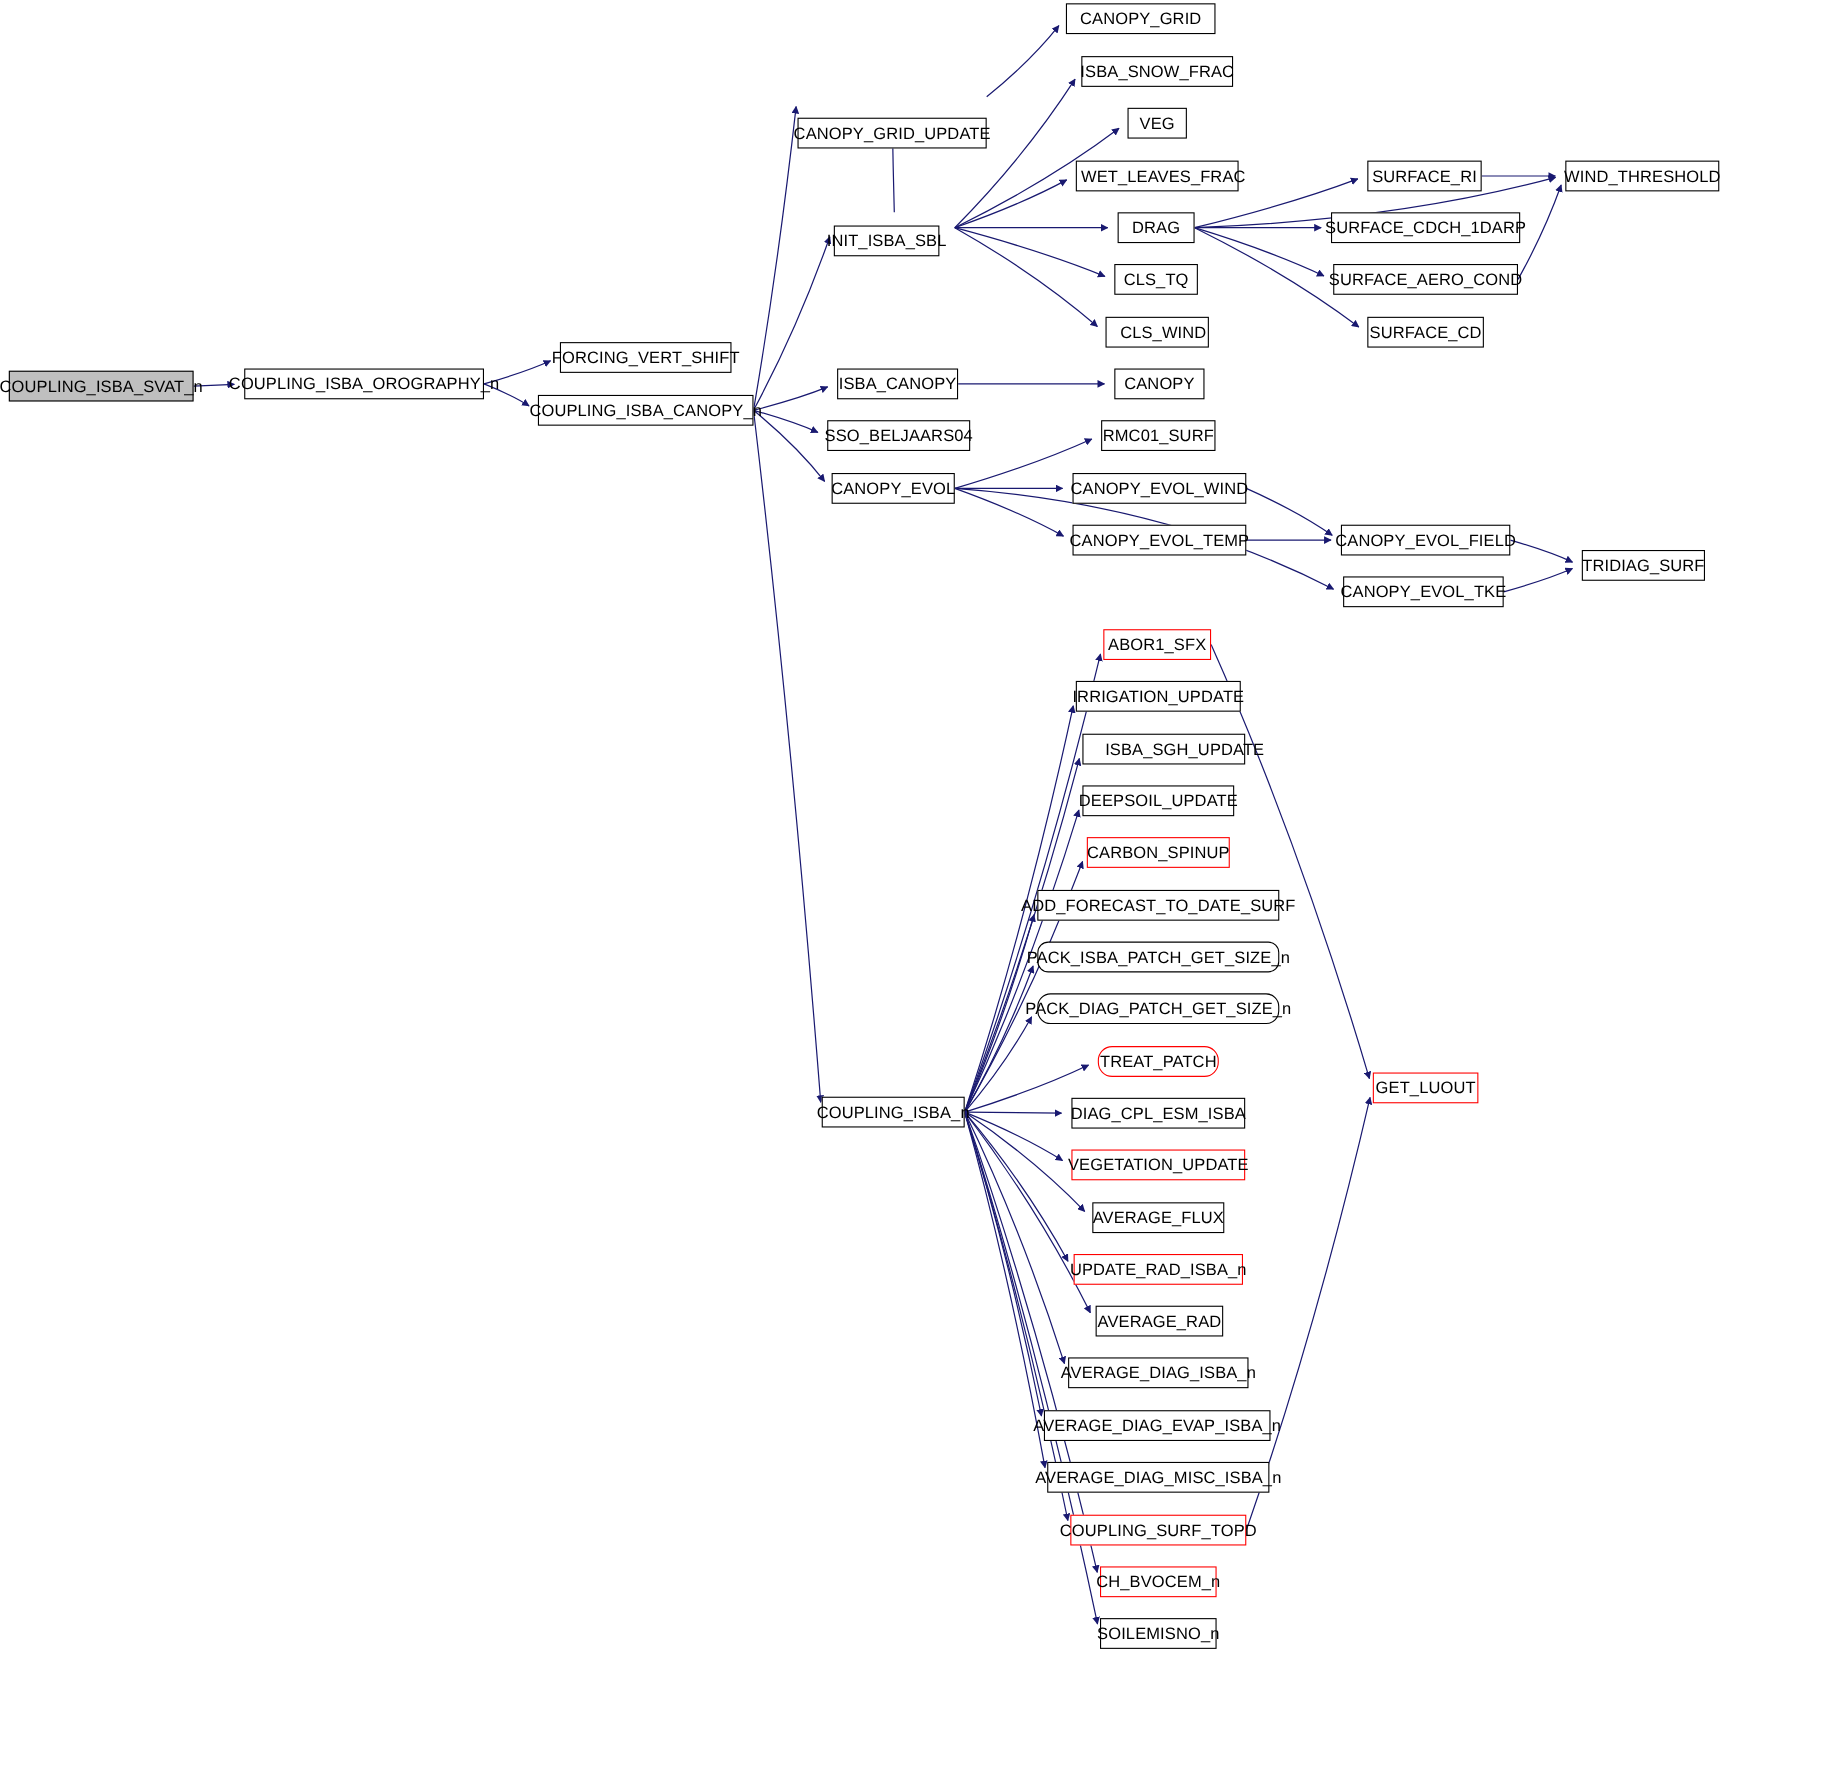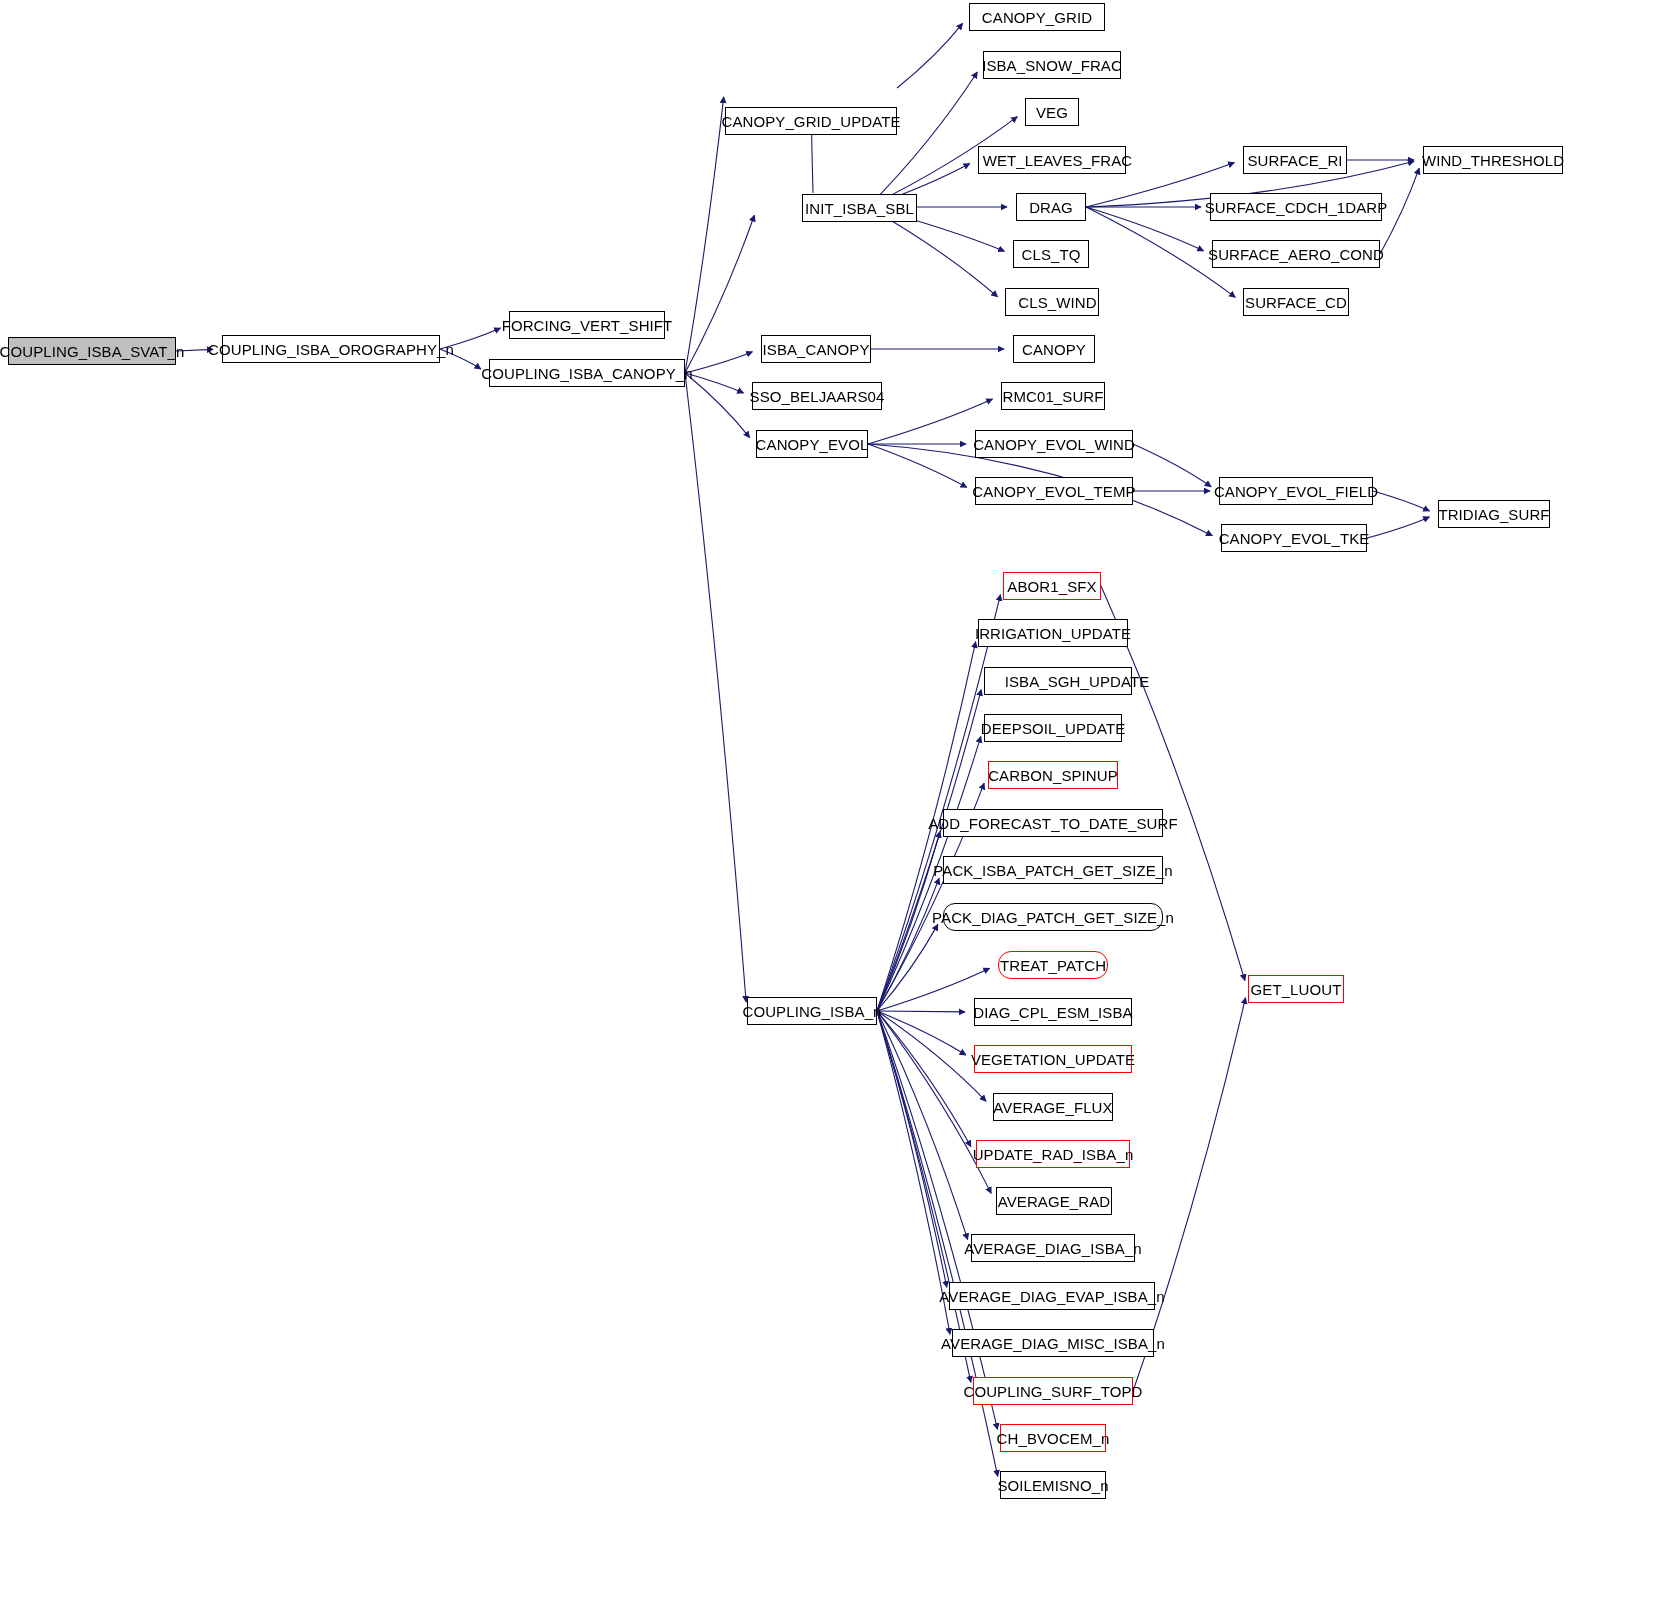--- a/index.html
+++ b/index.html
@@ -137,21 +137,21 @@
       </div>
       <div class="node" style="left: 983px; top: 51px; width: 138px; height: 28px;">
         <span class="node-label">ISBA_SNOW_FRAC</span>
       </div>
       <div class="node" style="left: 1025px; top: 98px; width: 54px; height: 28px;">
         <span class="node-label">VEG</span>
       </div>
       <div class="node" style="left: 978px; top: 146px; width: 148px; height: 28px; padding-left: 17px;">
         <span class="node-label">WET_LEAVES_FRAC</span>
       </div>
-      <div class="node" style="left: 758px; top: 194px; width: 115px; height: 28px; margin-left: 44px;">
+      <div class="node" style="left: 758px; top: 205px; width: 96px; height: 28px;">
         <span class="node-label">INIT_ISBA_SBL</span>
       </div>
       <div class="node" style="left: 1016px; top: 193px; width: 70px; height: 28px;">
         <span class="node-label">DRAG</span>
       </div>
       <div class="node" style="left: 1013px; top: 240px; width: 76px; height: 28px;">
         <span class="node-label">CLS_TQ</span>
       </div>
       <div class="node" style="left: 1005px; top: 288px; width: 94px; height: 28px; padding-left: 17px;">
         <span class="node-label">CLS_WIND</span>
@@ -215,21 +215,21 @@
       </div>
       <div class="node" style="left: 984px; top: 714px; width: 138px; height: 28px;">
         <span class="node-label">DEEPSOIL_UPDATE</span>
       </div>
       <div class="node red" style="left: 988px; top: 761px; width: 130px; height: 28px;">
         <span class="node-label">CARBON_SPINUP</span>
       </div>
       <div class="node" style="left: 943px; top: 809px; width: 220px; height: 28px;">
         <span class="node-label">ADD_FORECAST_TO_DATE_SURF</span>
       </div>
-      <div class="node" style="left: 943px; top: 856px; width: 220px; height: 28px;">
+      <div class="node" style="left: 943px; top: 856px; width: 220px; height: 28px; border-radius: 10px;">
         <span class="node-label">PACK_ISBA_PATCH_GET_SIZE_n</span>
       </div>
       <div class="node" style="left: 943px; top: 903px; width: 220px; height: 28px; border-radius: 12px;">
         <span class="node-label">PACK_DIAG_PATCH_GET_SIZE_n</span>
       </div>
       <div class="node red" style="left: 998px; top: 951px; width: 110px; height: 28px; border-radius: 13px;">
         <span class="node-label">TREAT_PATCH</span>
       </div>
       <div class="node" style="left: 974px; top: 998px; width: 158px; height: 28px;">
         <span class="node-label">DIAG_CPL_ESM_ISBA</span>

